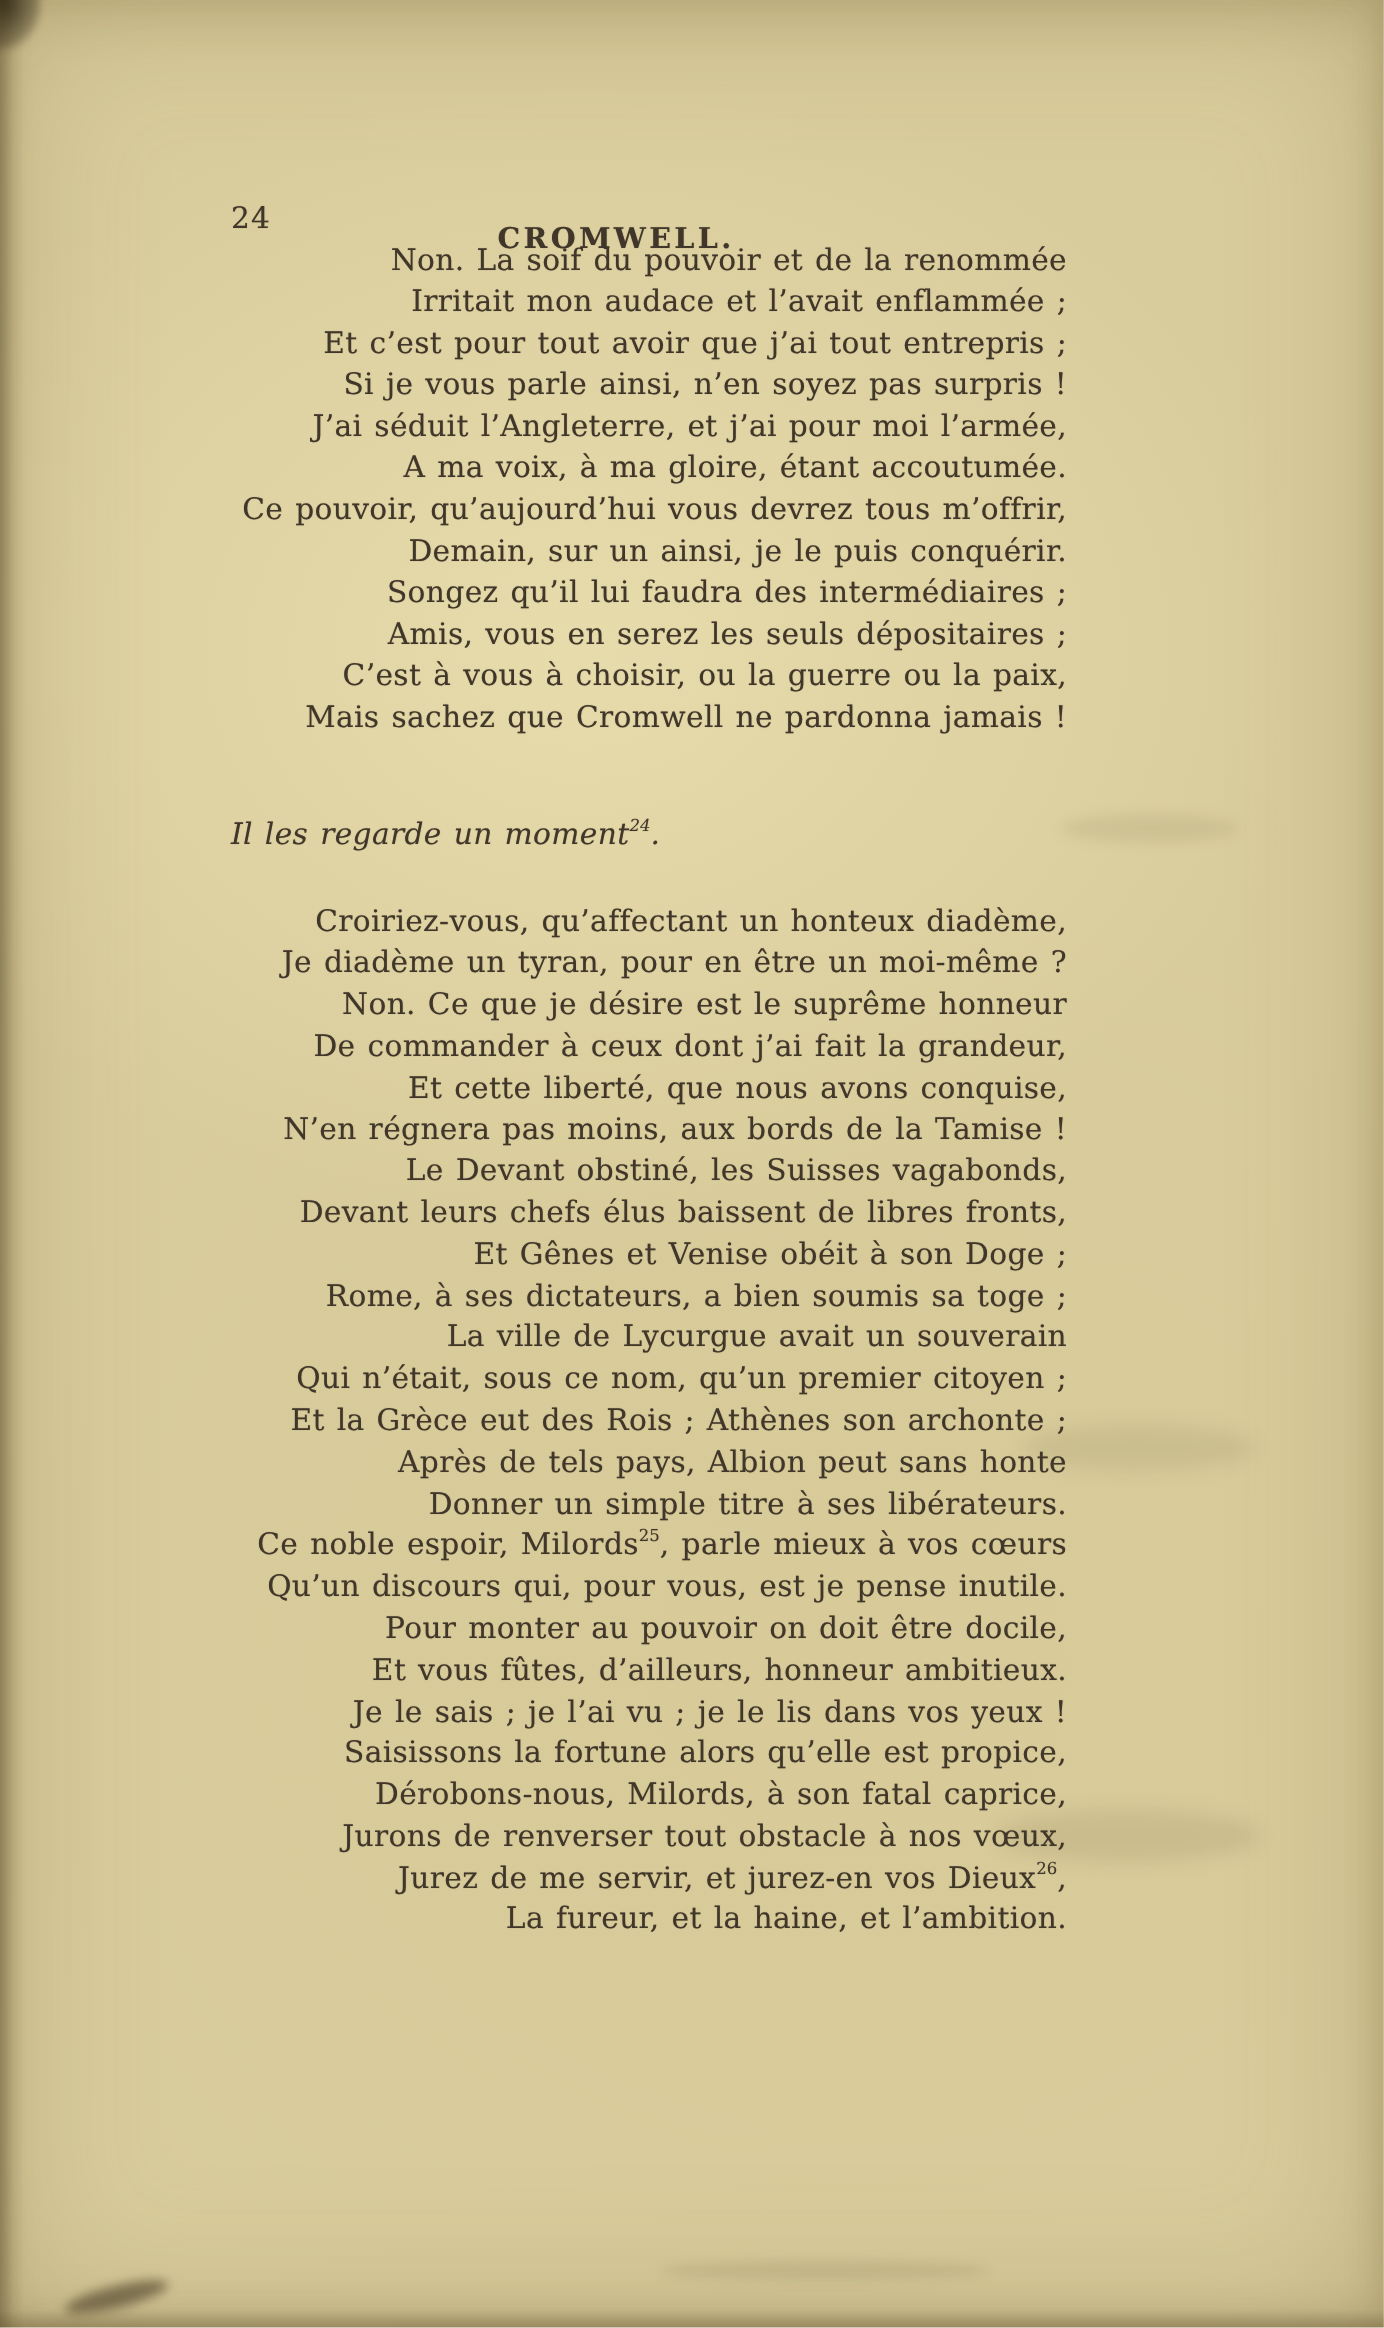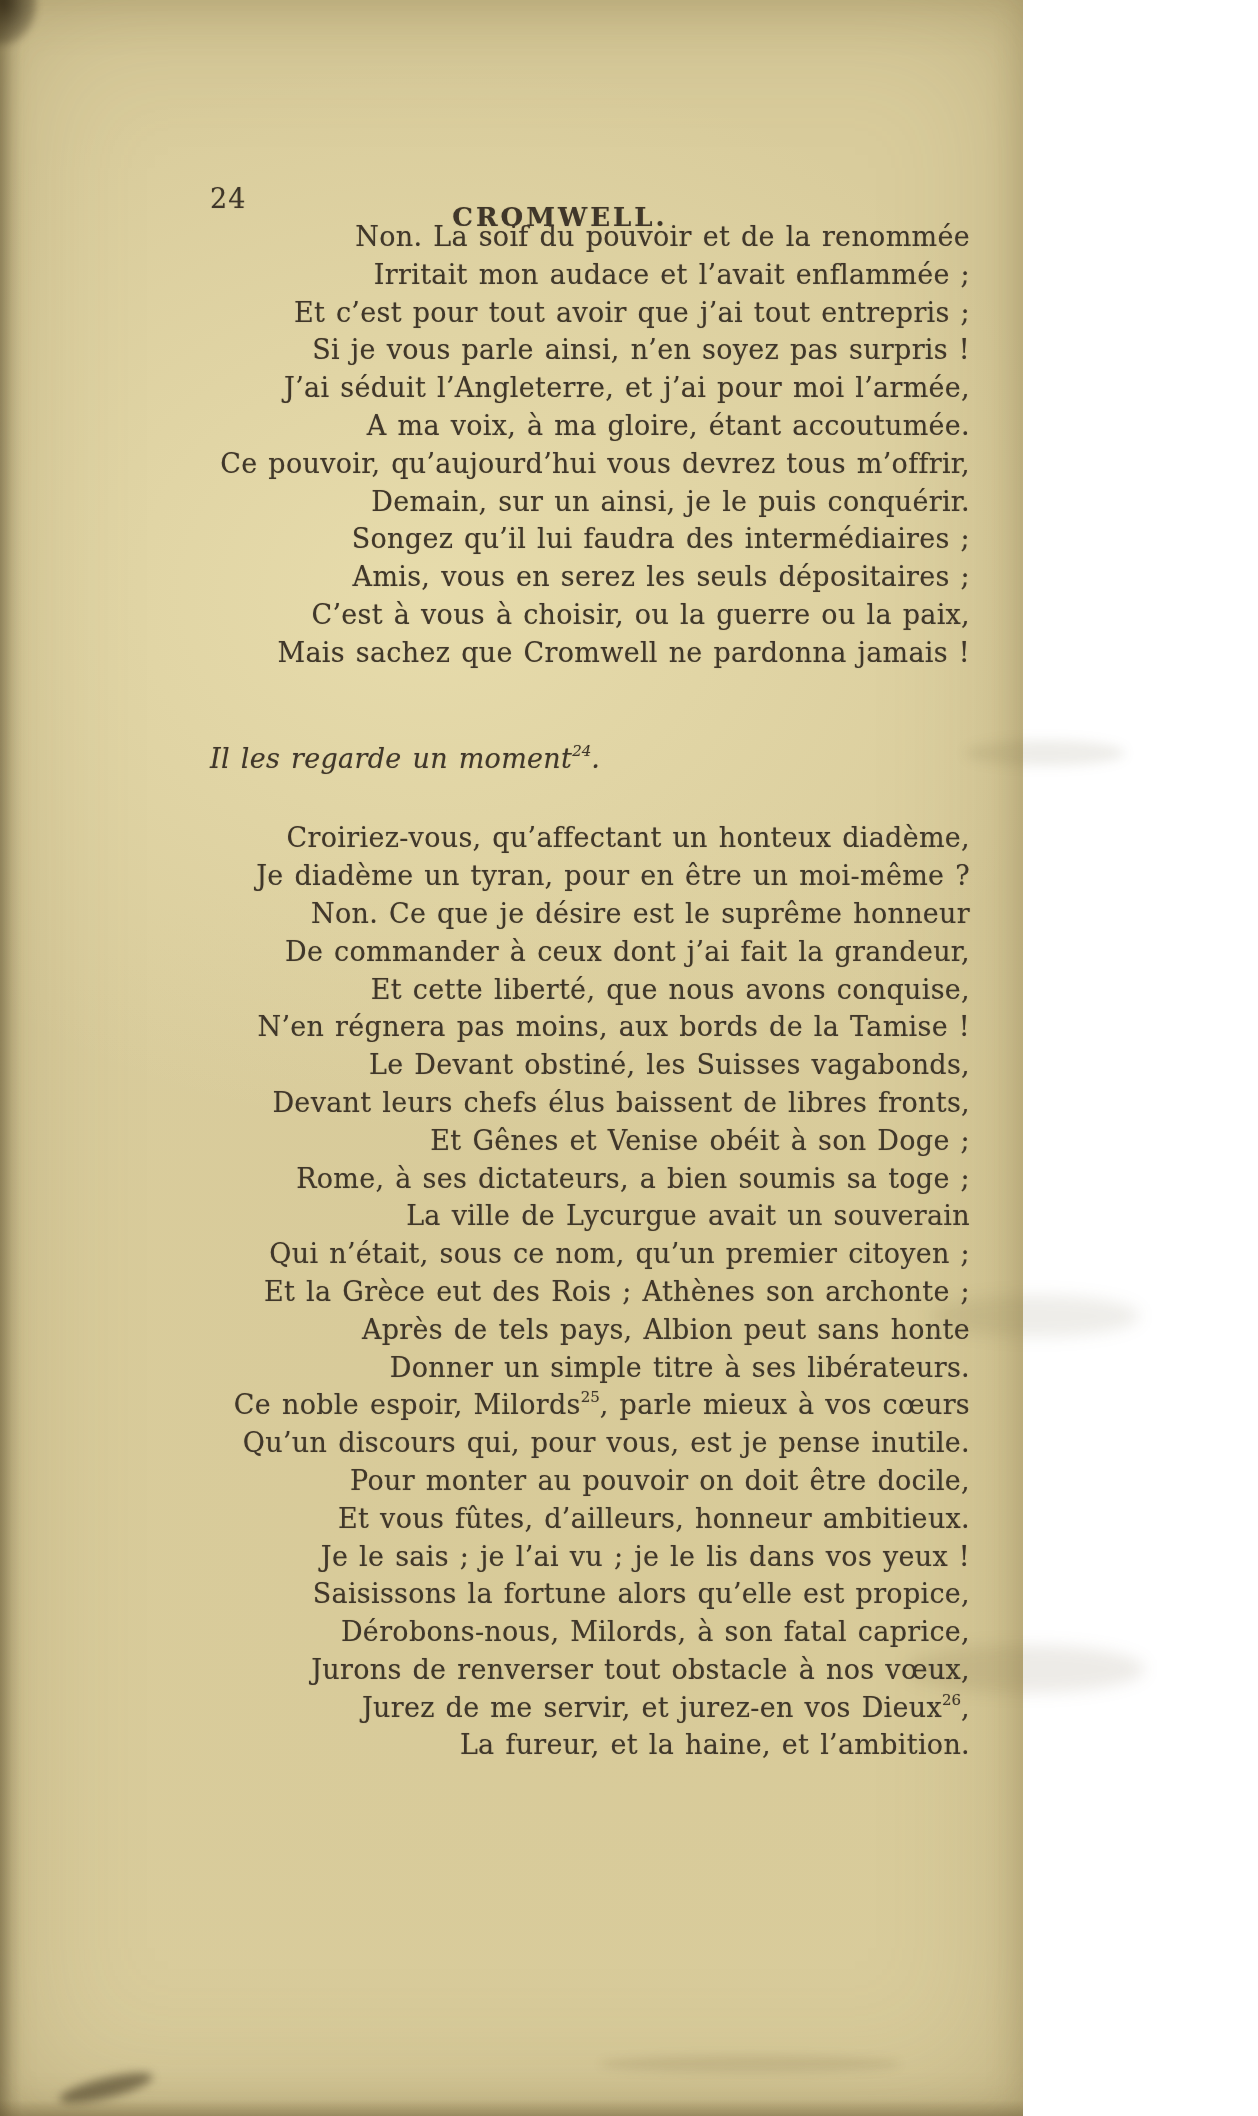--- a/index.html
+++ b/index.html
@@ -7,21 +7,21 @@
     --ink:#40372a;
   }
   html,body{margin:0;padding:0;}
   body{
     width:1258px;height:2116px;
     font-family:"DejaVu Serif","Liberation Serif",serif;
     overflow:hidden;
   }
   .page{
     position:relative;
-    width:1023px;height:2116px;
+    width:1258px;height:2116px;
     background:
       radial-gradient(ellipse 950px 750px at 42% 28%, rgba(240,230,182,.60), rgba(240,230,182,0) 72%),
       radial-gradient(ellipse 1100px 950px at 62% 72%, rgba(214,200,148,.40), rgba(214,200,148,0) 78%),
       linear-gradient(var(--paper),var(--paper));
     box-shadow:
       inset 0 0 140px rgba(110,92,46,.28),
       inset 0 18px 40px rgba(110,92,46,.14),
       inset 0 -14px 30px rgba(100,84,42,.18);
     color:var(--ink);
   }

